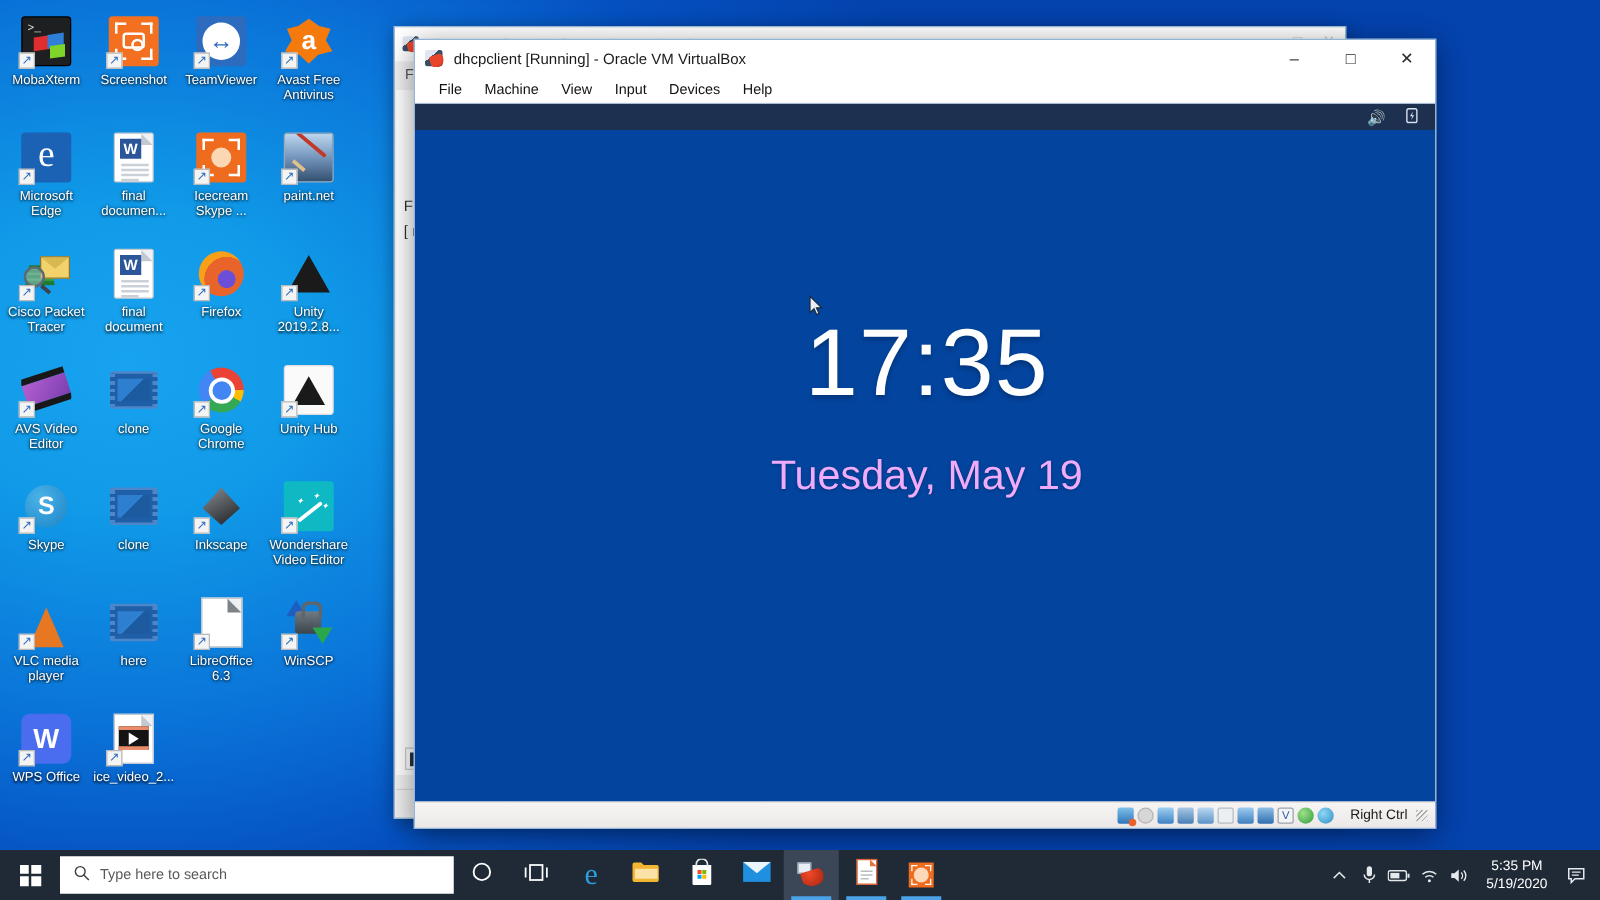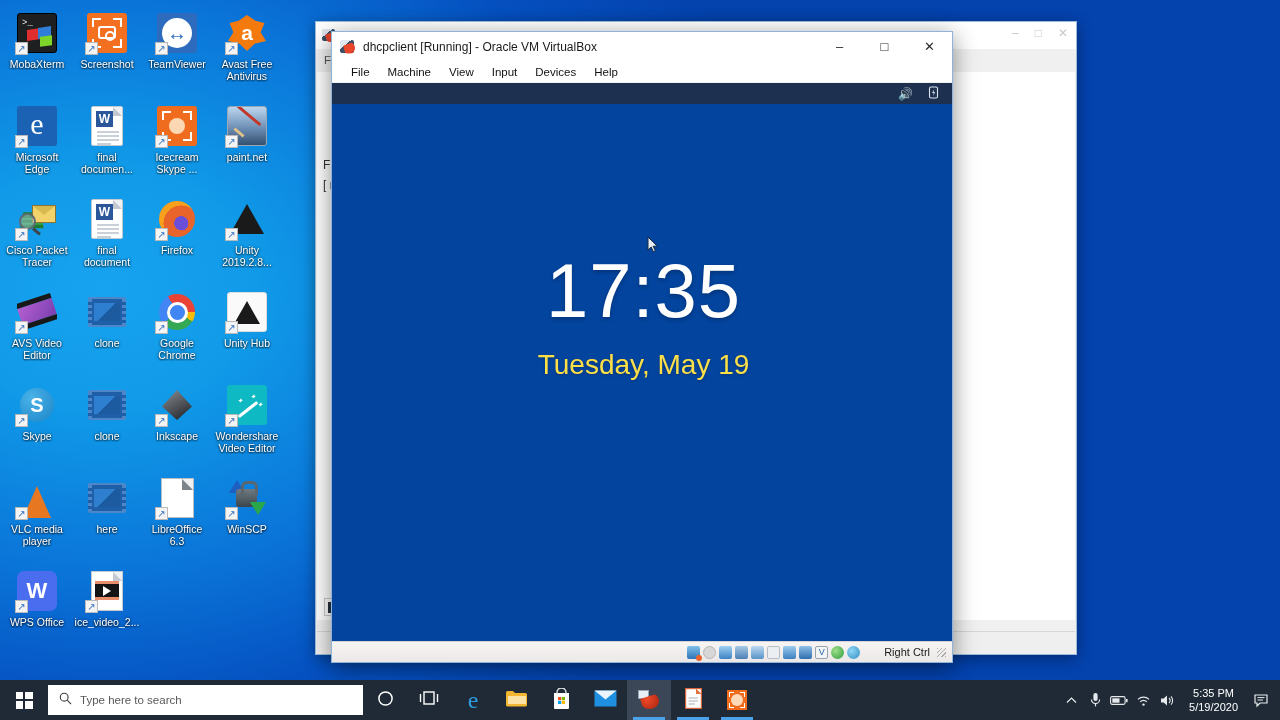--- a/index.html
+++ b/index.html
@@ -185,21 +185,21 @@
   #bg-window .bg-title .t { font-size: 11.5px; color: #9aa0a6; opacity:.55; }
   #bg-window .bg-menu { height: 22px; font-size: 11.5px; color:#555; padding-left:8px; display:flex; align-items:center; gap:14px;}
   #bg-window .bg-body { position:absolute; left:1px; right:1px; top:50px; bottom:34px; background:#fff; }
   #bg-window .bg-line { font-size:12px; color:#333; padding-left:6px; }
   #bg-window .bg-ctrls { position:absolute; right:8px; top:4px; display:flex; gap:16px; color:#8c9196; font-size:12px; opacity:.5;}
   #bg-window .bg-status { position:absolute;left:1px;right:1px;bottom:1px;height:22px;background:#efefef;border-top:1px solid #d6d6d6;}
   #bg-window .bg-ico { position:absolute; left:8px; bottom:36px; width:20px;height:20px; }
 
   
   #vbox-window {
-    position: absolute; left: 331px; top: 31px; width: 622px; height: 632px;
+    position: absolute; left: 331px; top: 31px; width: 818px; height: 632px;
     background: #f0f0f0; border: 1px solid #8fb4d6;
     box-shadow: 0 5px 22px rgba(0,0,0,.45);
     display: flex; flex-direction: column;
   }
   #vbox-titlebar {
     height: 29px; background: #ffffff; display: flex; align-items: center;
     padding-left: 8px; position: relative; flex: 0 0 auto;
   }
   #vbox-titlebar .vb-logo {
     width: 16px; height: 16px; position: relative; margin-right: 7px; flex:0 0 auto;
@@ -234,32 +234,32 @@
   #vm-topbar .tb-ic { color:#dbe3ee; font-size: 12px; line-height:1; }
   #vm-clockwrap {
     position:absolute; left:3px; right:0; top: 170px; text-align:center; pointer-events:none;
   }
   #vm-time {
     font-size: 76px; color: #fff; font-weight: 300; letter-spacing: 1px;
     line-height: 1; text-shadow: 0 2px 4px rgba(0,0,0,.25);
     font-family: "Liberation Sans", sans-serif;
   }
   #vm-date {
-    margin-top: 20px; font-size: 28px; color: #fde047; font-weight: 300;
+    margin-top: 32px; font-size: 33px; color: #f0abfc; font-weight: 300;
     text-shadow: 0 1px 3px rgba(0,0,0,.25);
   }
   #vm-cursor { position:absolute; left: 315px; top: 153px; width:12px; height:17px; }
 
   #vbox-statusbar {
     height: 21px; background: linear-gradient(180deg,#f7f4f4,#ece8e8);
     border-top:1px solid #d8d4d4; display:flex; align-items:center;
     justify-content:flex-end; padding-right: 6px; gap: 3px; flex:0 0 auto;
   }
   .sb-ic { width:13px;height:13px;border-radius:2px; display:inline-block;}
-  #vbox-statusbar .rc { font-size: 11px; color:#1a1a1a; margin-left:21px; }
+  #vbox-statusbar .rc { font-size: 11px; color:#1a1a1a; margin-left:10px; }
   #vbox-statusbar .grip { width:9px;height:9px;margin-left:4px;
     background: repeating-linear-gradient(135deg,#aaa 0 1px,transparent 1px 3px);}
 
   
   #taskbar {
     position: absolute; left:0; bottom:0; width:1280px; height:40px;
     background:#1f2a36; display:flex; align-items:center;
   }
   #start-button { width:48px;height:40px;display:flex;align-items:center;justify-content:center;cursor:pointer;}
   #start-button .logo { width:17px;height:17px; display:grid; grid-template-columns:1fr 1fr; grid-template-rows:1fr 1fr; gap:2px;}

